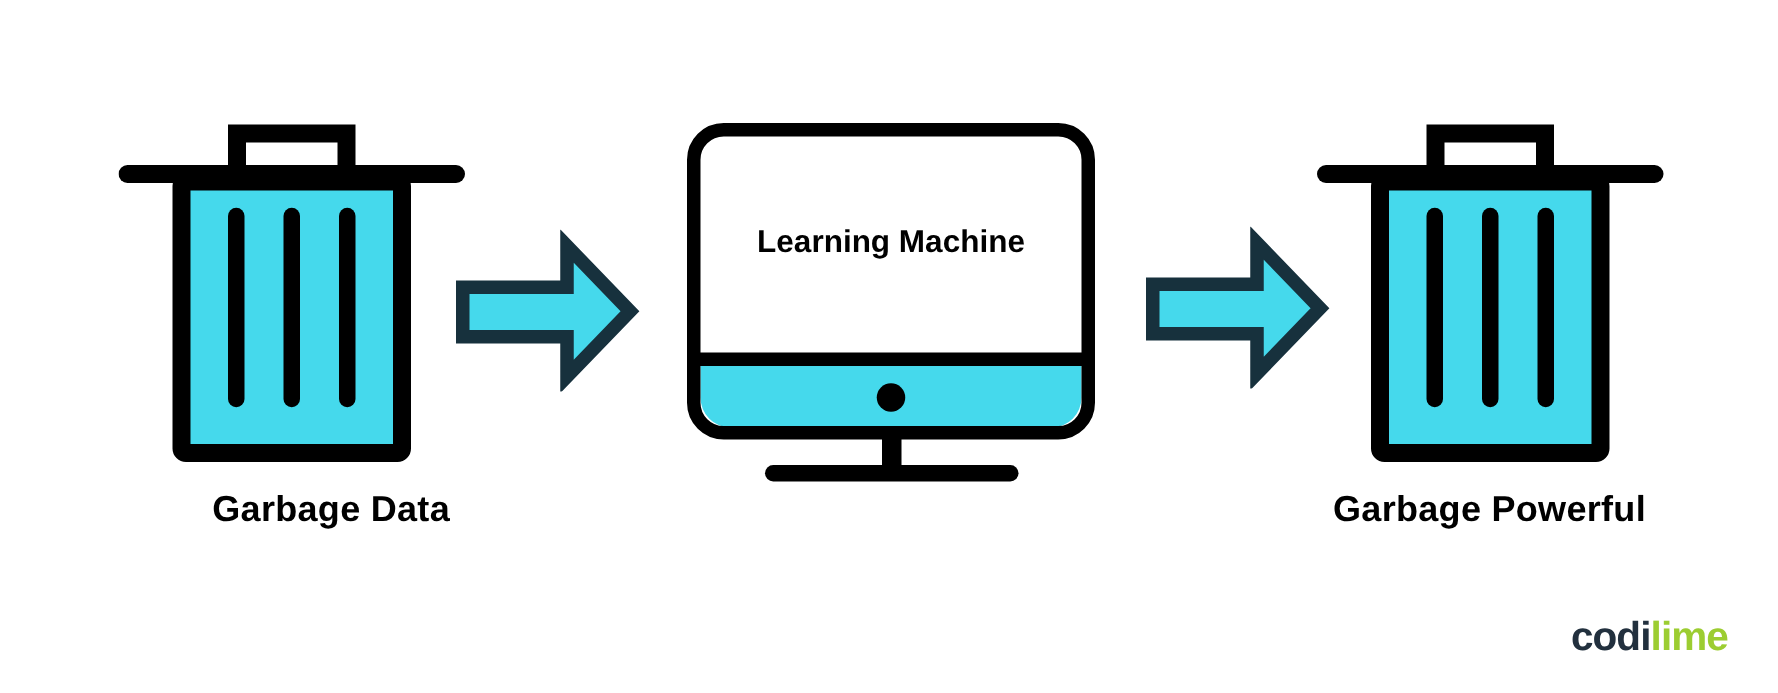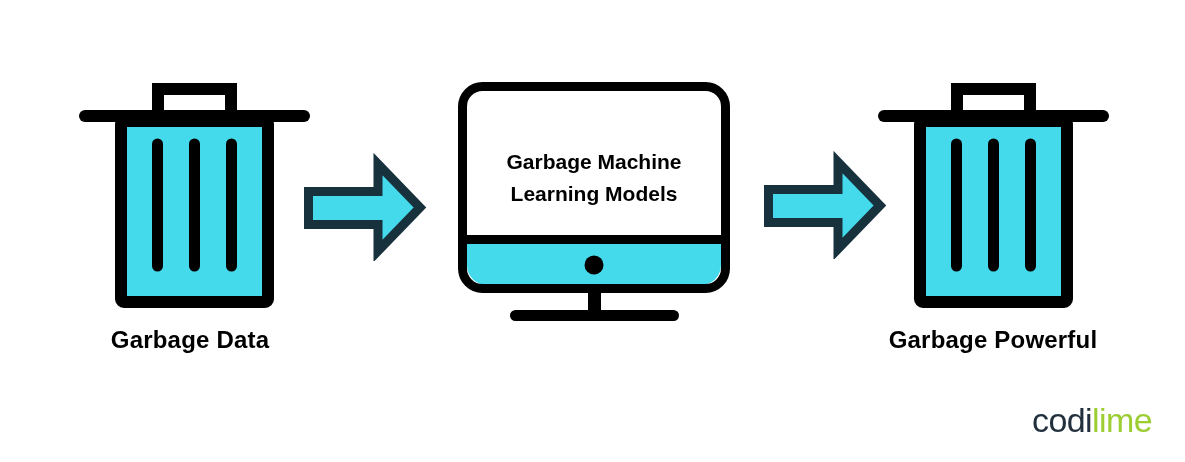--- a/index.html
+++ b/index.html
@@ -32,22 +32,22 @@
     font-size: 21px;
     line-height: 32px;
     font-weight: 700;
     color: #000000;
     white-space: nowrap;
   }
   .logo {
     position: absolute;
     right: 33px;
     bottom: 22px;
-    font-size: 34px;
-    font-weight: 400;
+    font-size: 27px;
+    font-weight: 700;
     letter-spacing: -0.6px;
     white-space: nowrap;
   }
   .logo .navy { color: #22303E; }
   .logo .lime { color: #9CCD31; }
 </style>
 </head>
 <body>
 
 <div class="canvas">
@@ -57,21 +57,21 @@
     <path d="M79 37 V10 H152 V37" fill="none" stroke="#000000" stroke-width="12"></path>
 
     <rect x="42" y="42" width="147" height="181" rx="3" fill="#45D9EC" stroke="#000000" stroke-width="12"></rect>
 
     <line x1="6" y1="37" x2="225" y2="37" stroke="#000000" stroke-width="12" stroke-linecap="round"></line>
 
     <line x1="78.5" y1="65" x2="78.5" y2="187" stroke="#000000" stroke-width="11" stroke-linecap="round"></line>
     <line x1="115.5" y1="65" x2="115.5" y2="187" stroke="#000000" stroke-width="11" stroke-linecap="round"></line>
     <line x1="152.5" y1="65" x2="152.5" y2="187" stroke="#000000" stroke-width="11" stroke-linecap="round"></line>
   </svg>
-  <div class="trash-label" style="left:80px; width:220px;">Garbage Data</div>
+  <div class="trash-label" style="left:80px; width:220px;text-align:right;">Garbage Data</div>
 
   <svg class="abs" style="left:299px; top:153px;" width="132" height="108" viewBox="0 0 132 108">
     <path d="M9.5 38.5 H79 V11 L121 54.5 L79 98 V71.5 H9.5 Z" fill="#45D9EC" stroke="#17313D" stroke-width="9" stroke-linejoin="miter"></path>
   </svg>
 
   <svg class="abs" style="left:455px; top:75px;" width="282" height="252" viewBox="0 0 282 252">
 
     <rect x="133" y="210" width="13" height="30" fill="#000000"></rect>
 
     <rect x="55" y="235" width="169" height="11" rx="5.5" fill="#000000"></rect>
@@ -80,22 +80,21 @@
 
     <path d="M12 168 H266 V190 A20 20 0 0 1 246 210 H32 A20 20 0 0 1 12 190 Z" fill="#45D9EC"></path>
 
     <rect x="7" y="160" width="264" height="9" fill="#000000"></rect>
 
     <rect x="7.5" y="11.5" width="263" height="202" rx="20" fill="none" stroke="#000000" stroke-width="9"></rect>
 
     <circle cx="139" cy="190" r="9.5" fill="#000000"></circle>
   </svg>
   <div class="screen-text">
-    <div>Garbage Machine</div>
-    <div>Learning Models</div>
+    <div>Learning Machine</div>
   </div>
 
   <svg class="abs" style="left:759px; top:151px;" width="132" height="108" viewBox="0 0 132 108">
     <path d="M9.5 38.5 H79 V11 L121 54.5 L79 98 V71.5 H9.5 Z" fill="#45D9EC" stroke="#17313D" stroke-width="9" stroke-linejoin="miter"></path>
   </svg>
 
   <svg class="abs" style="left:878px; top:79px;" width="232" height="236" viewBox="0 0 232 236">
     <path d="M79 37 V10 H152 V37" fill="none" stroke="#000000" stroke-width="12"></path>
     <rect x="42" y="42" width="147" height="181" rx="3" fill="#45D9EC" stroke="#000000" stroke-width="12"></rect>
     <line x1="6" y1="37" x2="225" y2="37" stroke="#000000" stroke-width="12" stroke-linecap="round"></line>

